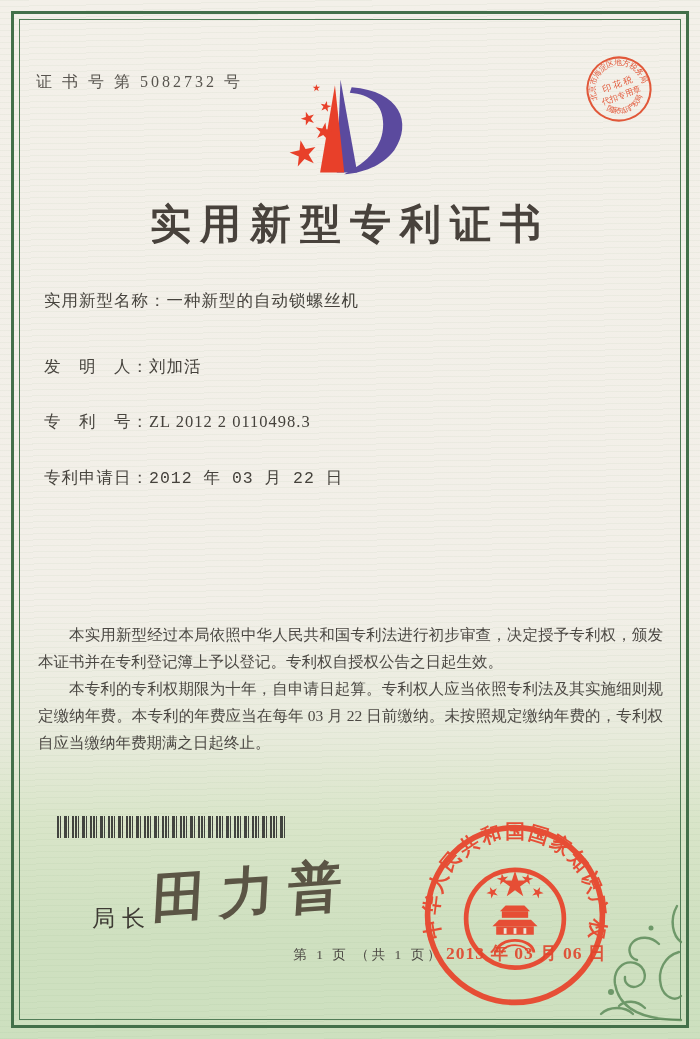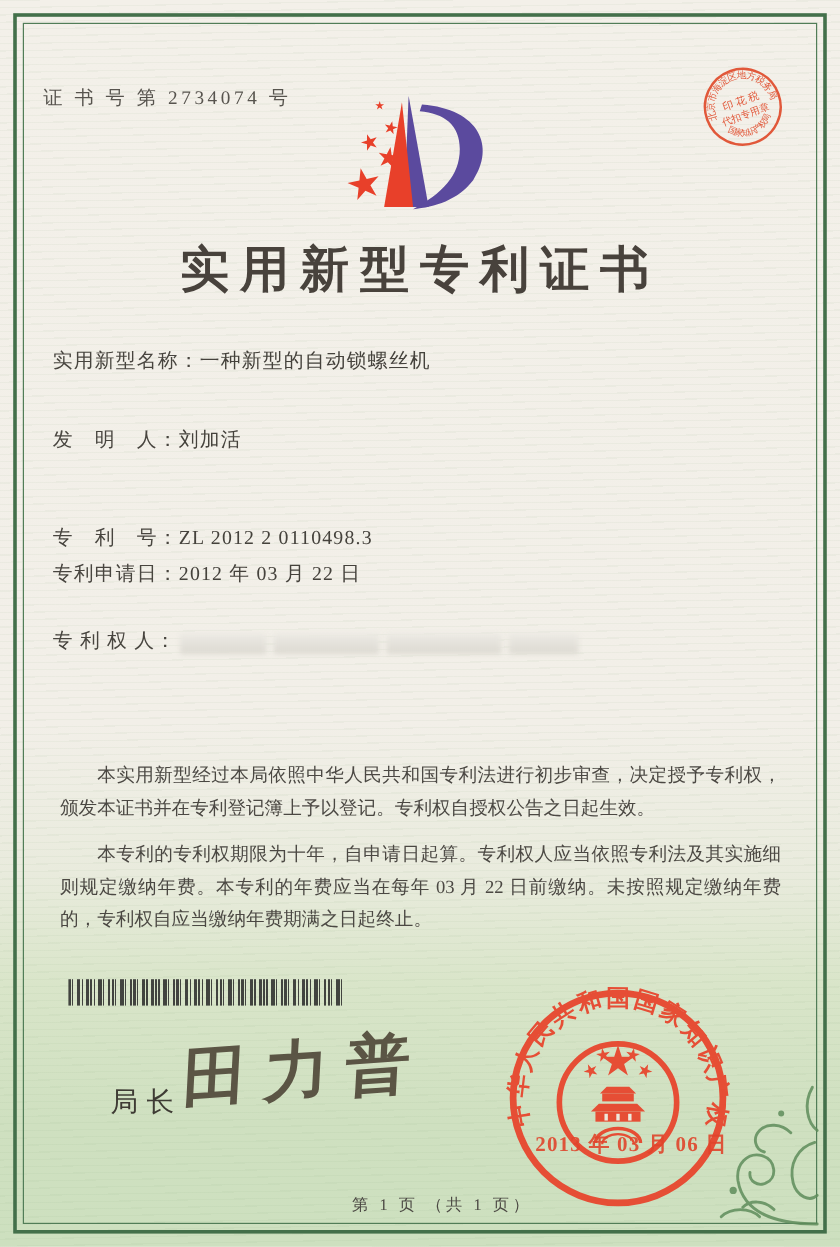--- a/index.html
+++ b/index.html
@@ -29,66 +29,66 @@
   .doc-title {
     position:absolute; left:0; right:0; top:181px; text-align:center;
     font-size:41px; font-weight:bold; color:#48423c; letter-spacing:9px;margin-top:16px;
   }
 
   .field-row { position:absolute; left:44px; right:40px; font-size:16.5px; color:#48453f; letter-spacing:1px; }
   .field-label { color:#48453f; }
   .field-value { color:#45423c; }
   .row-name  { top:290px; }
   .row-inv   { top:356px; }
-  .row-patno { top:411px;margin-top:26px; }
-  .row-appdt { top:467px; }
+  .row-patno { top:411px; }
+  .row-appdt { top:467px;font-family:Liberation Mono, monospace; }
   .row-owner { top:523px; }
   .row-grant { top:581px; }
 
   .redact { display:inline-block; vertical-align:middle; height:17px; margin:0 3px -2px 3px;
     background:linear-gradient(180deg,#eceae4,#dcd9d1); filter:blur(2px); border-radius:2px; }
   .r1{width:72px} .r2{width:88px} .r3{width:96px} .r4{width:58px}
 
   .legal { position:absolute; left:38px; right:37px; top:621px;
     font-size:15.5px; line-height:27px; color:#4b4843; text-align:justify; }
-  .legal p { text-indent:2em; margin:12px; }
+  .legal p { text-indent:2em; margin:0; }
 
   .barcode { position:absolute; left:57px; top:816px; width:228px; height:22px; opacity:.85;
     background:repeating-linear-gradient(90deg,
       #272727 0 2px, transparent 2px 3px,
       #272727 3px 4px, transparent 4px 7px,
       #272727 7px 10px, transparent 10px 11px,
       #272727 11px 12px, transparent 12px 15px,
       #272727 15px 17px, transparent 17px 18px);
   }
 
   .director-label { position:absolute; left:92px; top:903px; font-size:23px; color:#3e3b34; letter-spacing:7px; }
   .signature {
     position:absolute; left:152px; top:856px; font-size:54px; color:#4b4234;
     font-weight:bold; letter-spacing:14px; transform:rotate(-4deg) skewX(-7deg); opacity:.88;
   }
 
   .big-seal { position:absolute; left:421px; top:821px; width:188px; height:188px; opacity:.93; }
   .seal-date { position:absolute; left:446px; top:941px; font-size:17.5px; color:#e0452c;
     letter-spacing:1px; font-weight:bold; opacity:.9; }
 
-  .footer-page { position:absolute; left:0; right:0; top:995px; text-align:center;
+  .footer-page { position:absolute; left:0; right:0; top:946px; text-align:center;
     font-size:13.5px; color:#4b4843; letter-spacing:3px;padding-left:37px; }
 
   .flourish { position:absolute; right:15px; bottom:15px; width:104px; height:132px; }
 </style>
 </head>
 <body>
 
 <div class="page">
 
   <div class="frame-outer"></div>
   <div class="frame-inner"></div>
 
-  <div class="cert-number">证 书 号 第 2734074 号</div>
+  <div class="cert-number">证 书 号 第 5082732 号</div>
 
   <div class="tax-stamp">
     <svg viewBox="0 0 140 140" width="96" height="96">
       <g transform="rotate(-20 70 70)" fill="#e04c2c" stroke="none">
         <circle cx="70" cy="70" r="46" fill="none" stroke="#e04c2c" stroke-width="3"></circle>
         <defs>
           <path id="taxTop" d="M35.5,76.1 A35,35 0 1 1 104.5,76.1" fill="none"></path>
           <path id="taxBot" d="M41.3,90.1 A35,35 0 0 0 98.7,90.1" fill="none"></path>
         </defs>
         <text font-size="11.5" fill="#e04c2c" font-family="'Liberation Serif',serif">
@@ -128,23 +128,20 @@
     <span class="field-label">实用新型名称：</span><span class="field-value">一种新型的自动锁螺丝机</span>
   </div>
   <div class="field-row row-inv">
     <span class="field-label">发　明　人：</span><span class="field-value">刘加活</span>
   </div>
   <div class="field-row row-patno">
     <span class="field-label">专　利　号：</span><span class="field-value">ZL 2012 2 0110498.3</span>
   </div>
   <div class="field-row row-appdt">
     <span class="field-label">专利申请日：</span><span class="field-value">2012 年 03 月 22 日</span>
-  </div>
-  <div class="field-row row-owner">
-    <span class="field-label">专 利 权 人：</span><span class="redact r1"></span><span class="redact r2"></span><span class="redact r3"></span><span class="redact r4"></span>
   </div>
 
   <div class="legal">
     <p>本实用新型经过本局依照中华人民共和国专利法进行初步审查，决定授予专利权，颁发本证书并在专利登记簿上予以登记。专利权自授权公告之日起生效。</p>
     <p>本专利的专利权期限为十年，自申请日起算。专利权人应当依照专利法及其实施细则规定缴纳年费。本专利的年费应当在每年 03 月 22 日前缴纳。未按照规定缴纳年费的，专利权自应当缴纳年费期满之日起终止。</p>
   </div>
 
   <div class="barcode"></div>
 
   <div class="director-label">局长</div>

